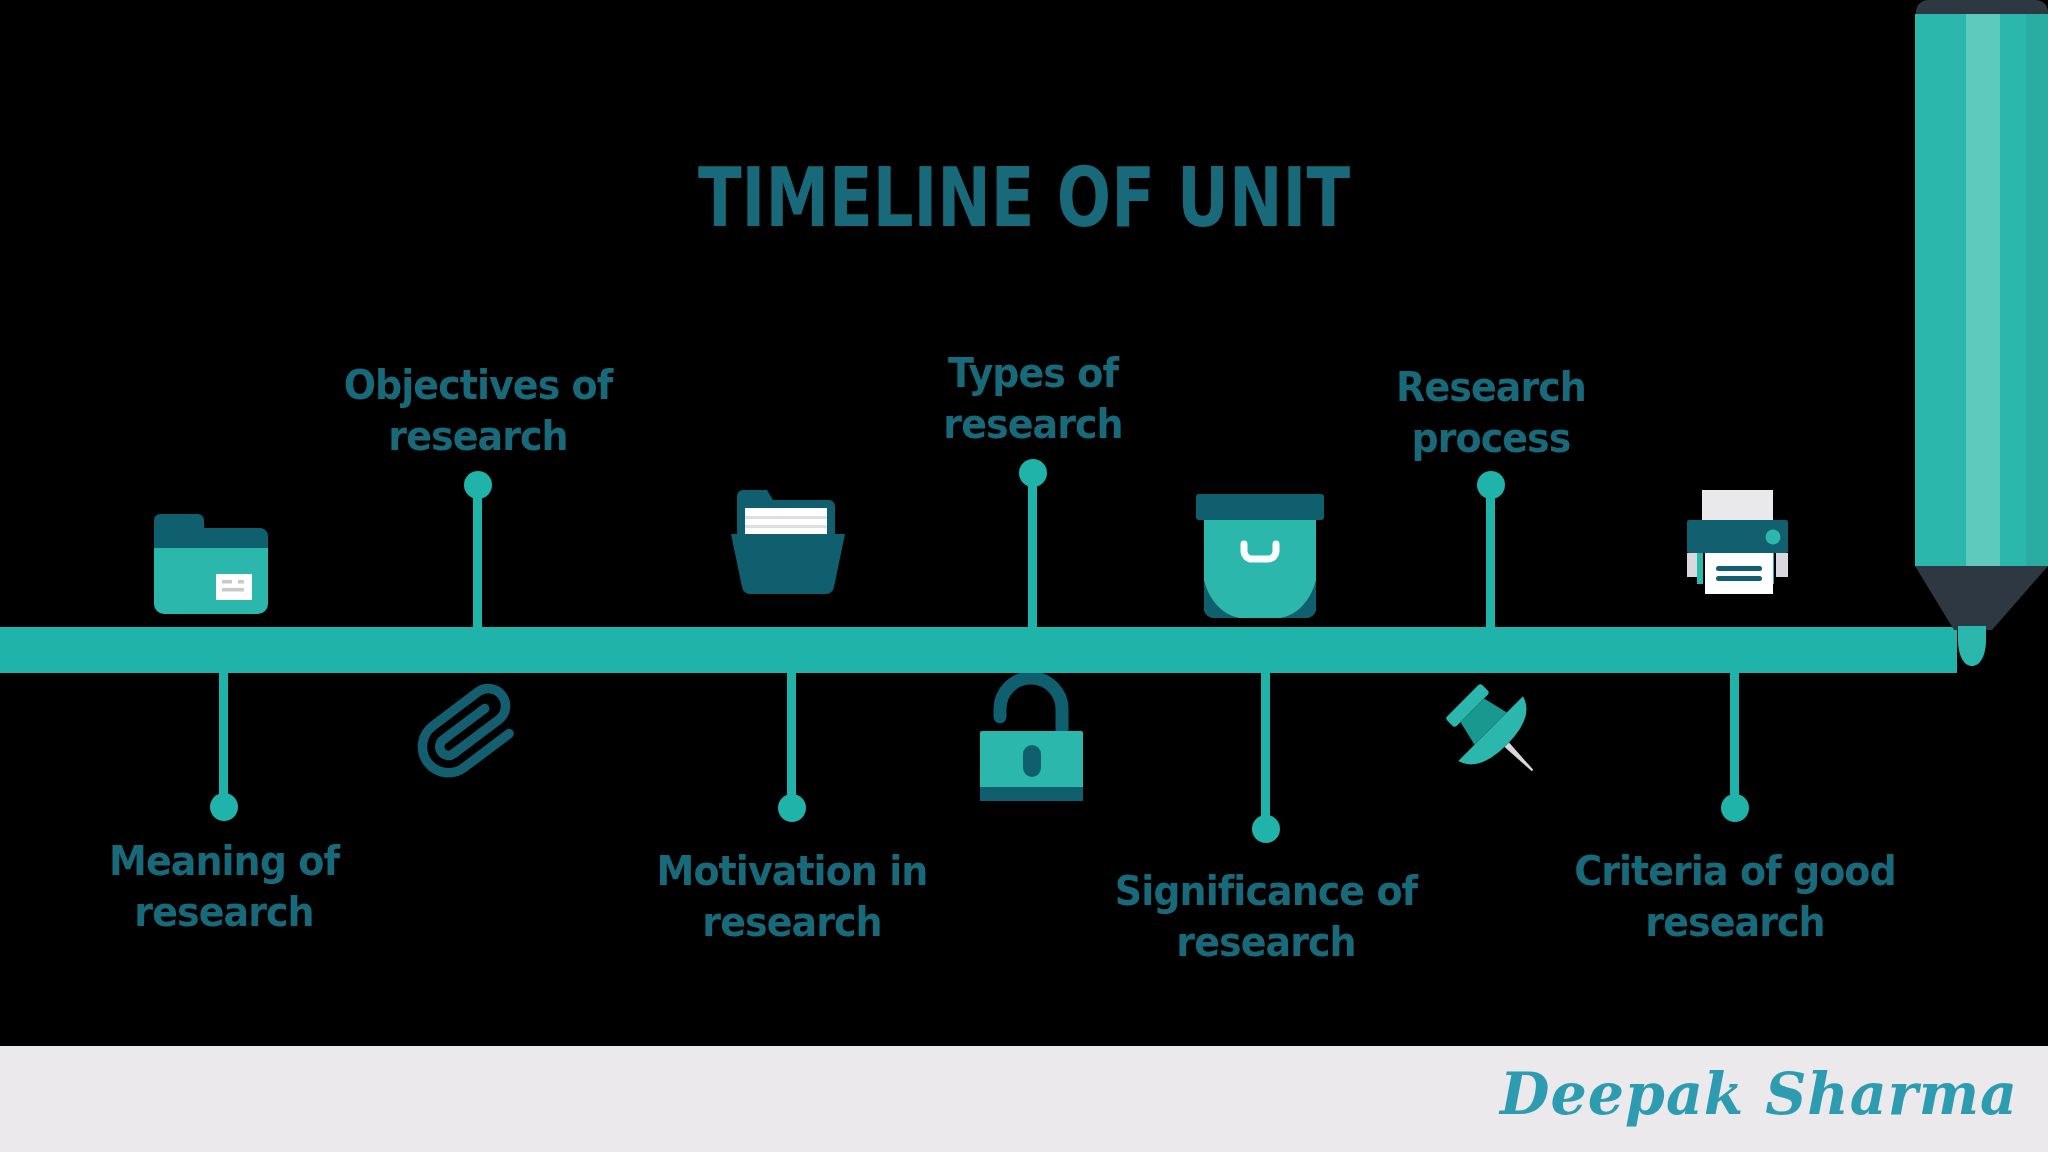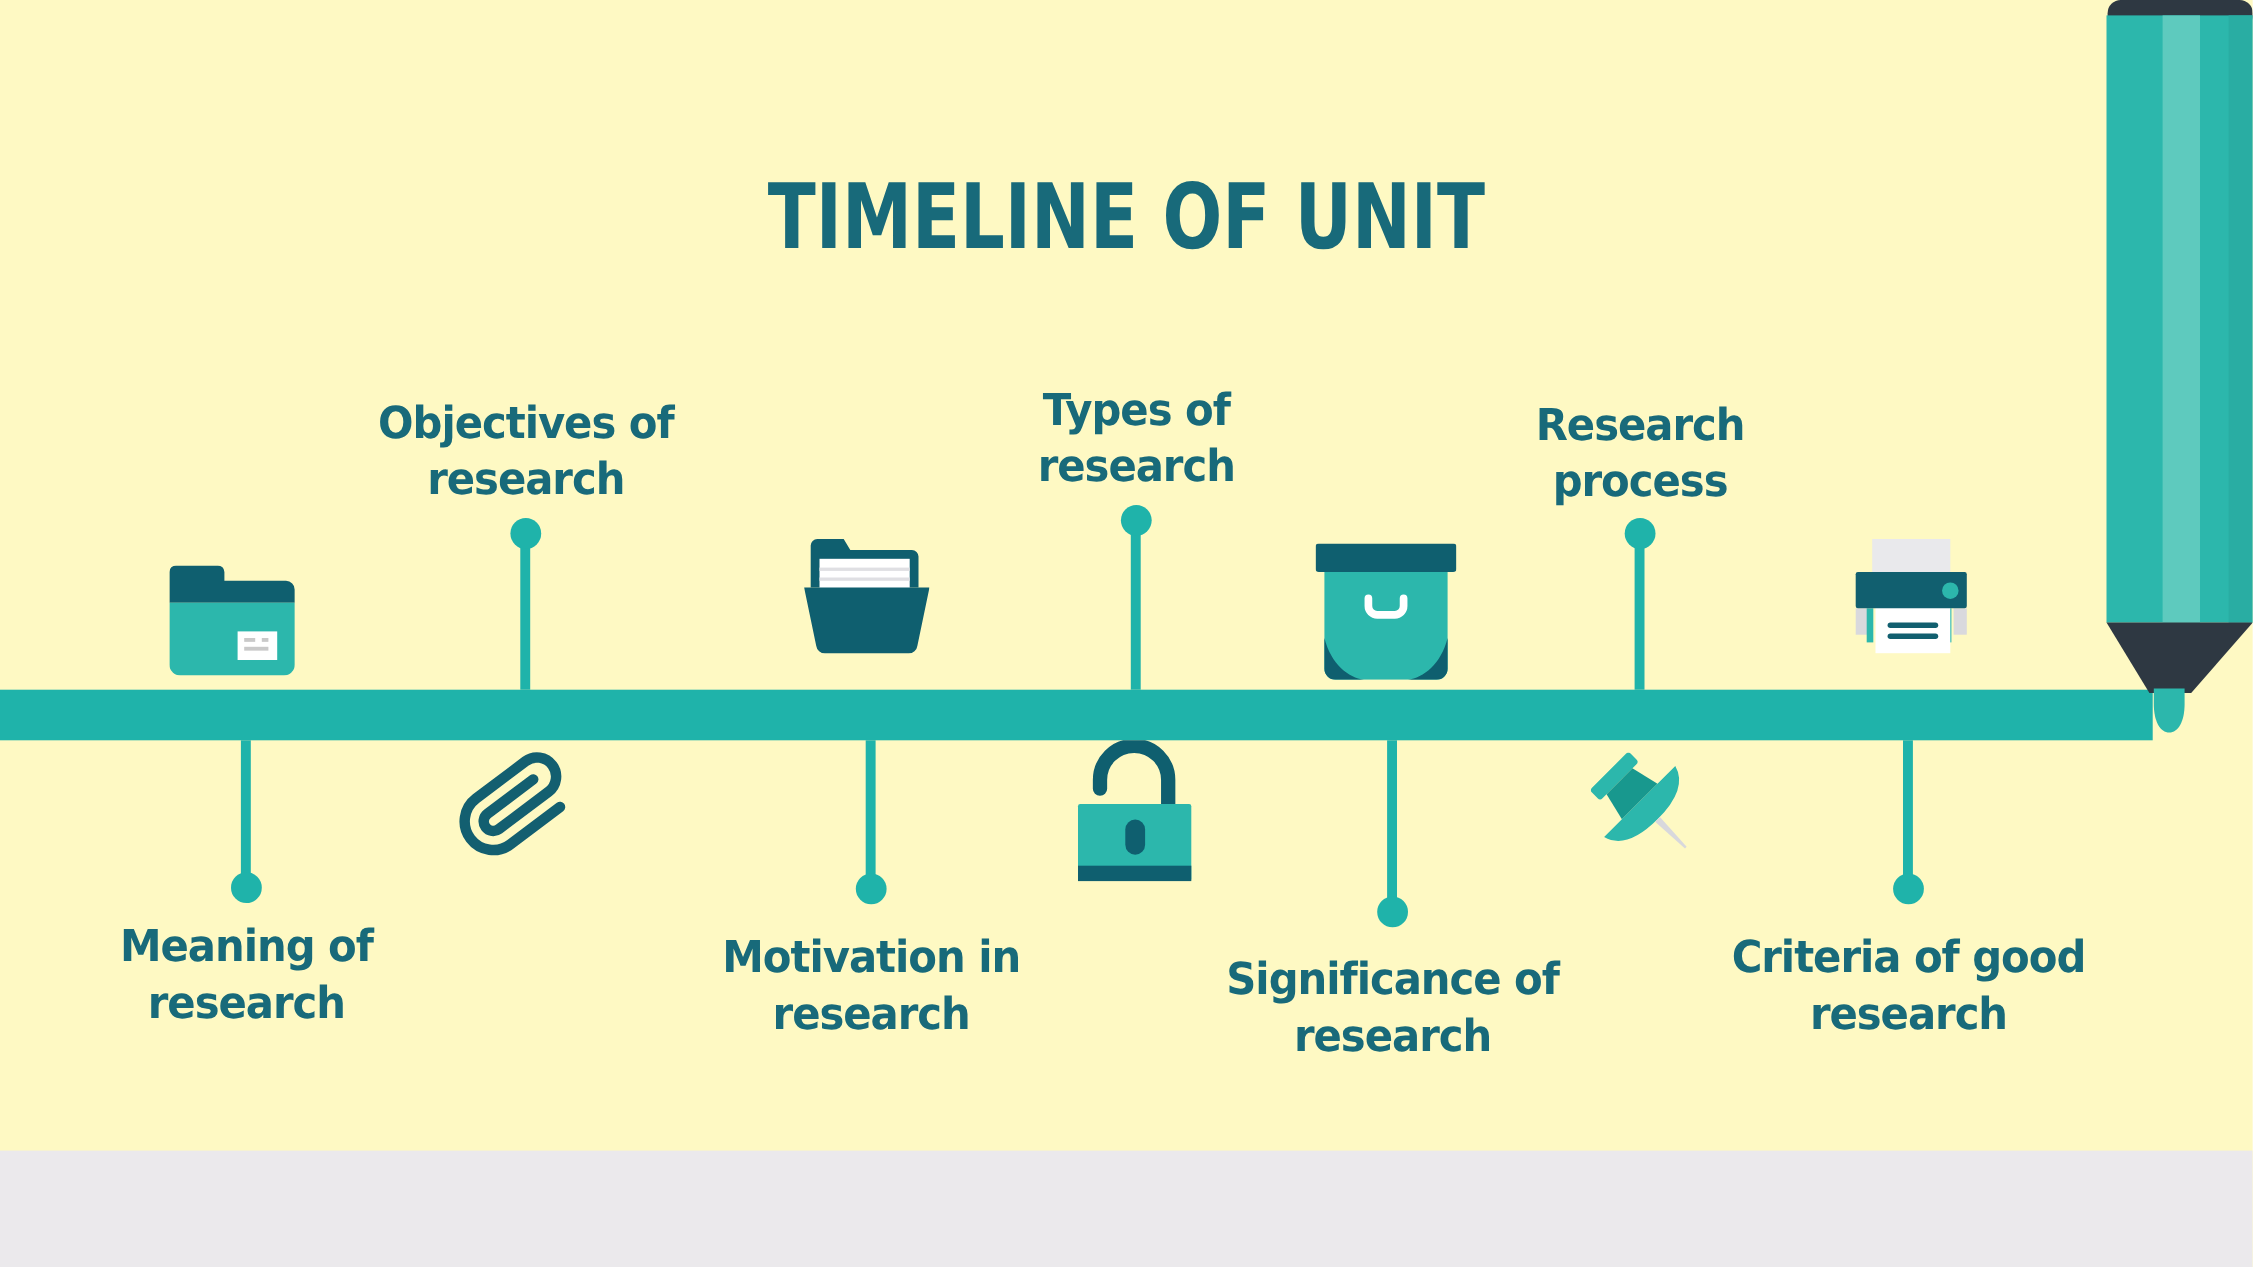--- a/index.html
+++ b/index.html
@@ -1,17 +1,17 @@
 <!DOCTYPE html>
 <html><head>
 <meta charset="utf-8">
 <style>
   html,body{margin:0;padding:0;background:#ffffff;}
   #stage{
-    position:relative;width:2048px;height:1152px;overflow:hidden;background:#fef9c3;
+    position:relative;width:2048px;height:1152px;overflow:hidden;background:#000000;
     font-family:"DejaVu Sans","Liberation Sans",sans-serif;
   }
   .title{
     position:absolute;top:150px;left:0;width:100%;text-align:center;
     font-size:82px;font-weight:bold;color:#186a7a;letter-spacing:0px;
     transform:scaleX(0.78);white-space:nowrap;
   }
   .bar{
     position:absolute;left:0;top:627px;width:1957px;height:46px;background:#1fb3aa;
   }
@@ -143,14 +143,15 @@
   <svg class="icon" style="left:1908px;top:0px;" width="140" height="668" viewBox="0 0 140 668">
     <rect x="8" y="0" width="132" height="26" rx="12" fill="#2e3842"></rect>
     <rect x="7" y="14" width="133" height="552" fill="#2cb7ac"></rect>
     <rect x="118" y="14" width="22" height="552" fill="#29ada3"></rect>
     <rect x="58" y="14" width="34" height="552" fill="#5ecabe"></rect>
     <path d="M7,566 H140 L84,630 H46 z" fill="#2e3842"></path>
     <path d="M50,626 h28 v14 c0,16 -6,26 -14,26 c-8,0 -14,-10 -14,-26 z" fill="#2cb7ac"></path>
   </svg>
 
   <div class="footer"></div>
+  <div class="signature">Deepak Sharma</div>
 
 </div>
 
 </body></html>

